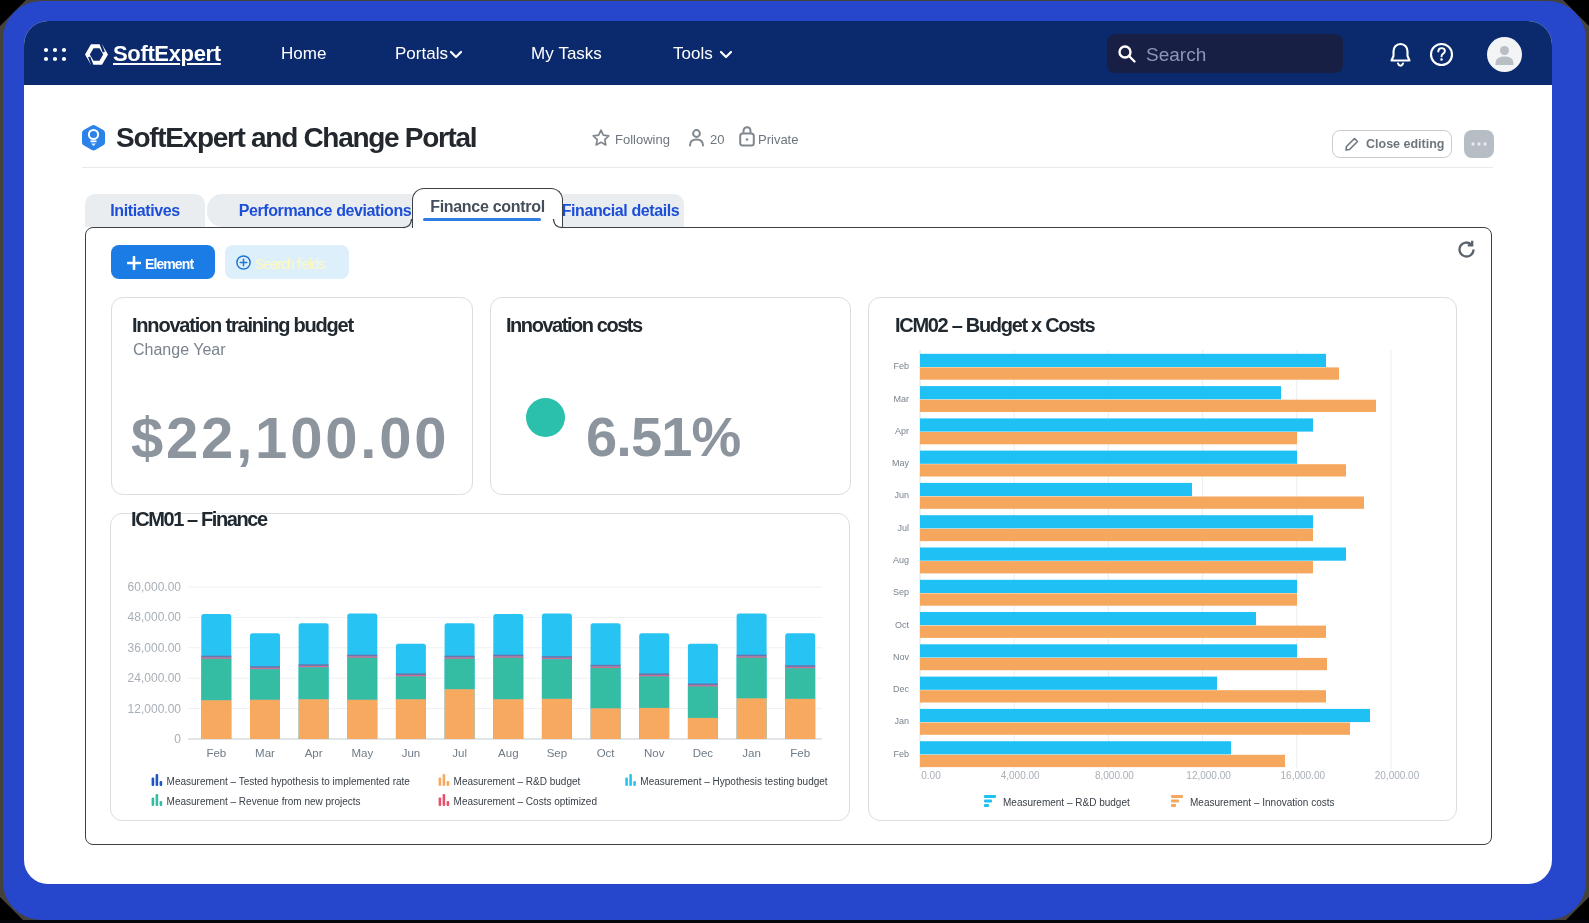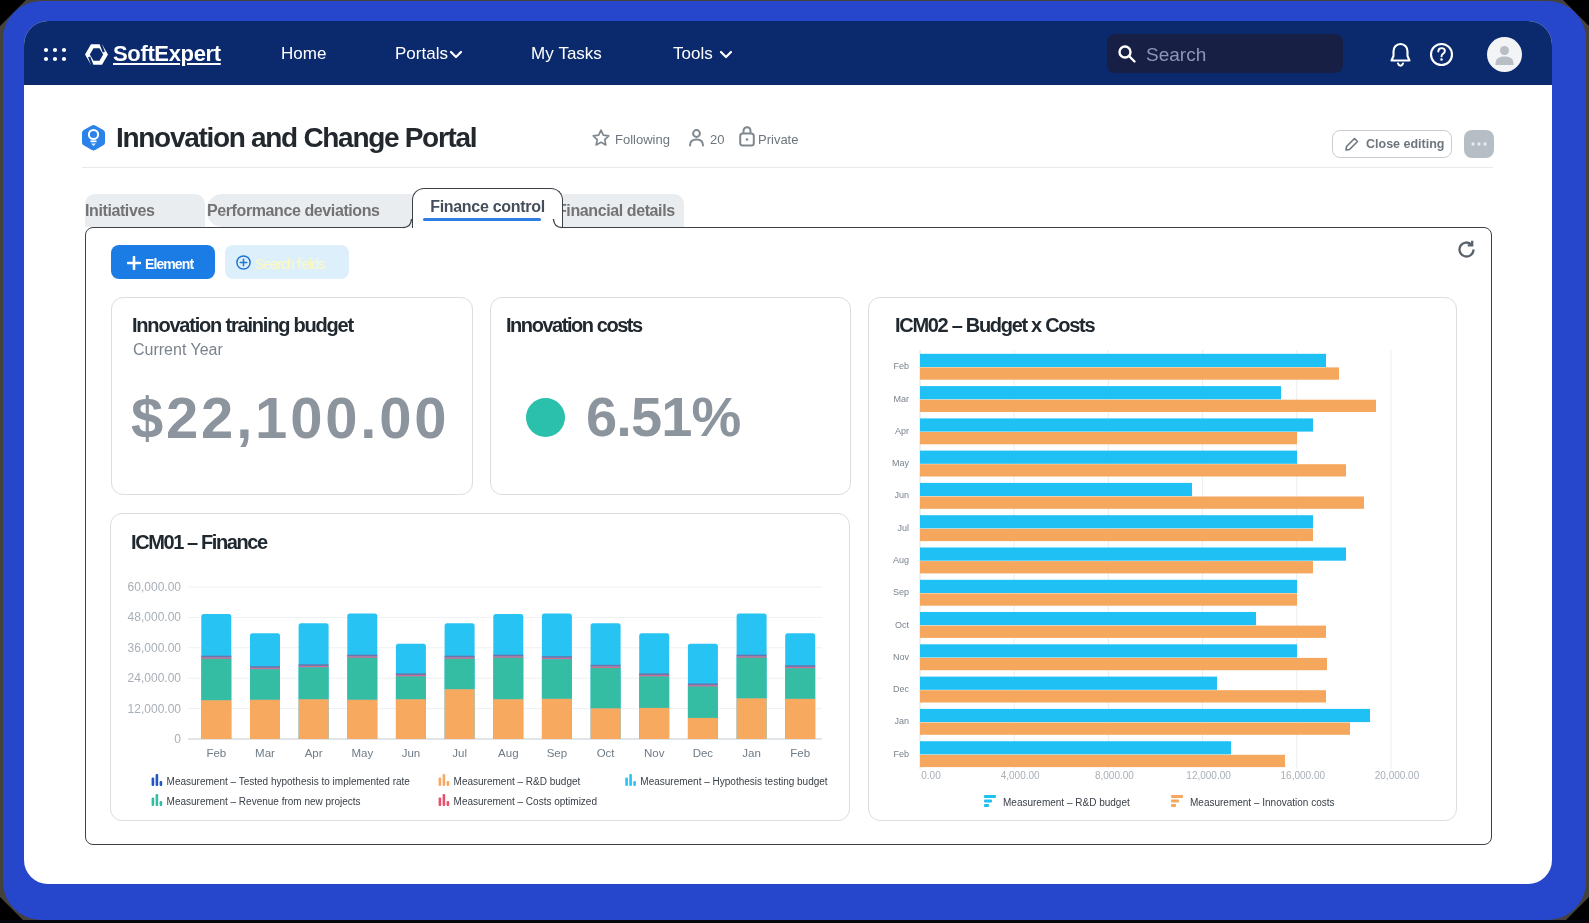--- a/index.html
+++ b/index.html
@@ -20,37 +20,37 @@
 .logo-txt { left:113px; top:41px; color:#fff; font-size:22px; font-weight:700; letter-spacing:-0.35px;text-decoration:underline; }
 .avatar { left:1487px; top:37px; width:35px; height:35px; border-radius:50%; background:#f2f4f6; }
 
 .title { left:116px; top:122px; font-size:28px; font-weight:700; color:#23282e; letter-spacing:-1.3px; }
 .meta { font-size:13px; color:#6d757e; top:132px; }
 .close-btn { left:1332px; top:130px; width:120px; height:28px; border:1px solid #c8cdd4; border-radius:8px; background:#fff; }
 .close-txt { left:1366px; top:137px; font-size:12.5px; font-weight:700; color:#6d767f; }
 .dots-btn { left:1464px; top:130px; width:30px; height:28px; border-radius:8px; background:#b7bdc5; }
 .hdr-line { left:82px; top:167px; width:1411px; height:1px; background:#e8eaed; }
 
-.tab { top:194px; height:33px; background:#e9edf0; border-radius:10px 10px 0 0; font-size:16px; font-weight:700; color:#737373; line-height:33px; letter-spacing:-0.4px; }
+.tab { top:194px; height:33px; background:#e9edf0; border-radius:10px 10px 0 0; font-size:16px; font-weight:700; color:#1d4ed8; text-align:center; line-height:33px; letter-spacing:-0.4px; }
 .tab-active { left:412px; top:188px; width:151px; height:40px; background:#fff; border:1px solid #3c4147; border-bottom:none; border-radius:12px 12px 0 0; z-index:5; text-align:center; }
 .tab-active .txt { font-size:16px; font-weight:700; color:#454f5b; line-height:36px; letter-spacing:-0.3px; }
 .tab-underline { left:423px; top:218px; width:118px; height:3px; background:#2e7de2; border-radius:2px; z-index:6; }
 .panel { left:85px; top:227px; width:1407px; height:618px; border:1px solid #3c4147; border-radius:8px; background:#fff; }
 .tab-gap { left:405px; top:227px; width:154px; height:2px; background:#fff; z-index:4; }
 
 .btn-element { left:111px; top:245px; width:104px; height:34px; background:#1b7ce5; border-radius:8px; }
 .btn-search-fields { left:225px; top:245px; width:124px; height:34px; background:#ddeffb; border-radius:8px; }
 
 .card { background:#fff; border:1px solid #d9dee3; border-radius:12px; }
 .card1 { left:111px; top:297px; width:362px; height:198px; }
 .card2 { left:490px; top:297px; width:361px; height:198px; }
 .card3 { left:868px; top:297px; width:589px; height:524px; }
 .card4 { left:110px; top:513px; width:740px; height:308px; }
 .card-title { font-size:20px; font-weight:700; color:#202830; letter-spacing:-1.2px; }
-.big-num { color:#8c959e; font-weight:700; }
+.big-num { color:#8c959e; font-weight:700;margin-top:20px; }
 .teal-dot { left:526px; top:398px; width:39px; height:39px; border-radius:50%; background:#2ac0ab; }
 </style>
 </head>
 <body>
 <div class="abs" style="left:0;top:0;width:26px;height:26px;background:#000;clip-path:polygon(0 0,100% 0,0 100%);"></div>
 <div class="abs" style="right:0;top:0;width:26px;height:26px;background:#000;clip-path:polygon(0 0,100% 0,100% 100%);"></div>
 <div class="abs" style="left:0;bottom:0;width:26px;height:26px;background:#000;clip-path:polygon(0 0,0 100%,100% 100%);"></div>
 <div class="abs" style="right:0;bottom:0;width:26px;height:26px;background:#000;clip-path:polygon(100% 0,0 100%,100% 100%);"></div>
 <div class="abs" style="left:0;top:920px;width:1589px;height:3px;background:#06070c;"></div>
 <div class="abs frame"></div>
@@ -104,21 +104,21 @@
   <circle cx="17.5" cy="13.5" r="4.5" fill="#b9bec4"></circle>
   <path d="M8.5 27 C8.5 21.5 12 19.5 17.5 19.5 C23 19.5 26.5 21.5 26.5 27 L26.5 28 L8.5 28 Z" fill="#b9bec4"></path>
 </svg>
 
 <svg class="abs" style="left:81px; top:123px;" width="25" height="28" viewBox="0 0 25 28">
   <path fill="#2b82e9" d="M10.8 0.9 a3.4 3.4 0 0 1 3.4 0 l8.1 4.7 a3.4 3.4 0 0 1 1.7 2.9 l0 9.4 a3.4 3.4 0 0 1 -1.7 2.9 l-8.1 4.7 a3.4 3.4 0 0 1 -3.4 0 l-8.1 -4.7 a3.4 3.4 0 0 1 -1.7 -2.9 l0 -9.4 a3.4 3.4 0 0 1 1.7 -2.9 Z" transform="translate(0,1.5)"></path>
   <circle cx="12.5" cy="11.5" r="4.6" fill="none" stroke="#fff" stroke-width="2"></circle>
   <path d="M9.5 18.3 L15.5 18.3" stroke="#fff" stroke-width="1.8"></path>
   <path d="M10.2 20.5 L14.8 20.5 L12.5 23.2 Z" fill="#d9f0fb"></path>
 </svg>
-<div class="abs title">Innovation and Change Portal</div>
+<div class="abs title">SoftExpert and Change Portal</div>
 
 <svg class="abs" style="left:591px; top:128px;" width="20" height="20" viewBox="0 0 24 24">
   <path d="M12 2.6 L14.8 8.6 L21.3 9.4 L16.5 13.9 L17.8 20.4 L12 17.1 L6.2 20.4 L7.5 13.9 L2.7 9.4 L9.2 8.6 Z" fill="none" stroke="#80888f" stroke-width="2" stroke-linejoin="round"></path>
 </svg>
 <div class="abs meta" style="left:615px;">Following</div>
 <svg class="abs" style="left:688px; top:128px;" width="17" height="20" viewBox="0 0 17 20">
   <circle cx="8.5" cy="5.5" r="3.4" fill="none" stroke="#80888f" stroke-width="2"></circle>
   <path d="M2 17.5 C2 13 5 11.5 8.5 11.5 C12 11.5 15 13 15 17.5" fill="none" stroke="#80888f" stroke-width="2" stroke-linecap="round"></path>
 </svg>
 <div class="abs meta" style="left:710px;">20</div>
@@ -169,21 +169,21 @@
     <path d="M7.5 4.2 L7.5 10.8 M4.2 7.5 L10.8 7.5" stroke="#2176d2" stroke-width="1.5" stroke-linecap="round"></path>
   </svg>
 <div class="abs" style="left:255px; top:256px; font-size:14px; font-weight:400; color:#fef9c3; letter-spacing:-0.9px;">Search fields</div>
 <svg class="abs" style="left:1456px; top:239px;" width="21" height="21" viewBox="0 0 21 21">
   <path d="M17.5 10.5 A7 7 0 1 1 15.6 5.7" fill="none" stroke="#5a636c" stroke-width="2.3"></path>
   <path d="M16.2 1.8 L16.2 6.3 L11.7 6.3" fill="none" stroke="#5a636c" stroke-width="2.3"></path>
 </svg>
 
 <div class="abs card card1"></div>
 <div class="abs card-title" style="left:132px; top:314px;">Innovation training budget</div>
-<div class="abs" style="left:133px; top:341px; font-size:16px; color:#7a838d;">Current Year</div>
+<div class="abs" style="left:133px; top:341px; font-size:16px; color:#7a838d;">Change Year</div>
 <div class="abs big-num" style="left:131px; top:384px; font-size:58px; letter-spacing:2.8px;">$22,100.00</div>
 
 <div class="abs card card2"></div>
 <div class="abs card-title" style="left:506px; top:314px; letter-spacing:-1.45px;">Innovation costs</div>
 <div class="abs teal-dot"></div>
 <div class="abs big-num" style="left:586px; top:384px; font-size:56px; letter-spacing:-0.9px;">6.51%</div>
 
 <div class="abs card card3"></div>
 <div class="abs card-title" style="left:895px; top:314px; letter-spacing:-1.3px;">ICM02 – Budget x Costs</div>
 <svg class="abs" style="left:868px; top:297px;" width="589" height="524" viewBox="0 0 589 524">
@@ -242,21 +242,21 @@
     <rect x="116" y="502.5" width="8" height="3" rx="1" fill="#1fc0f4"></rect>
     <rect x="116" y="507" width="5" height="3" rx="1" fill="#1fc0f4"></rect>
 <text x="135" y="508.5" font-size="10" fill="#3a4149">Measurement – R&amp;D budget</text>
 <rect x="303" y="498" width="12" height="3" rx="1" fill="#f5a75d"></rect>
     <rect x="303" y="502.5" width="8" height="3" rx="1" fill="#f5a75d"></rect>
     <rect x="303" y="507" width="5" height="3" rx="1" fill="#f5a75d"></rect>
 <text x="322" y="508.5" font-size="10" fill="#3a4149">Measurement – Innovation costs</text>
 </svg>
 
 <div class="abs card card4"></div>
-<div class="abs card-title" style="left:131px; top:531px; letter-spacing:-1.4px;">ICM01 – Finance</div>
+<div class="abs card-title" style="left:131px; top:508px; letter-spacing:-1.4px;">ICM01 – Finance</div>
 <svg class="abs" style="left:110px; top:513px;" width="740" height="308" viewBox="0 0 740 308">
 <line x1="78" y1="226.0" x2="712" y2="226.0" stroke="#c3cad1" stroke-width="1"></line>
 <text x="71" y="230.0" text-anchor="end" font-size="12" fill="#a8afb7">0</text>
 <line x1="78" y1="195.6" x2="712" y2="195.6" stroke="#edf0f2" stroke-width="1"></line>
 <text x="71" y="199.6" text-anchor="end" font-size="12" fill="#a8afb7">12,000.00</text>
 <line x1="78" y1="165.2" x2="712" y2="165.2" stroke="#edf0f2" stroke-width="1"></line>
 <text x="71" y="169.2" text-anchor="end" font-size="12" fill="#a8afb7">24,000.00</text>
 <line x1="78" y1="134.8" x2="712" y2="134.8" stroke="#edf0f2" stroke-width="1"></line>
 <text x="71" y="138.8" text-anchor="end" font-size="12" fill="#a8afb7">36,000.00</text>
 <line x1="78" y1="104.4" x2="712" y2="104.4" stroke="#edf0f2" stroke-width="1"></line>

